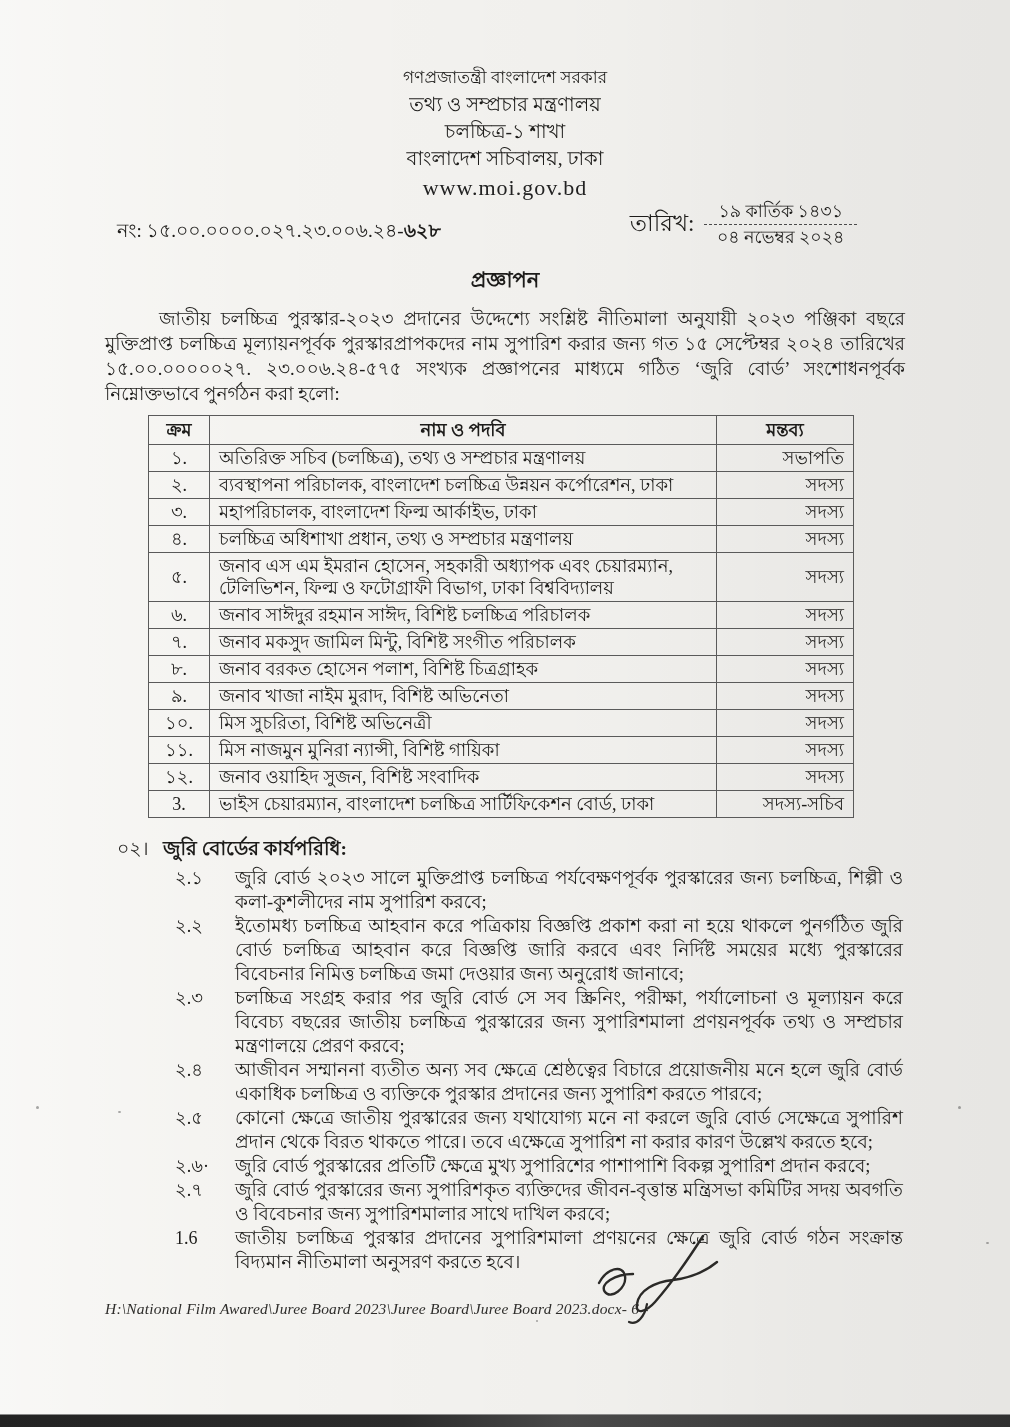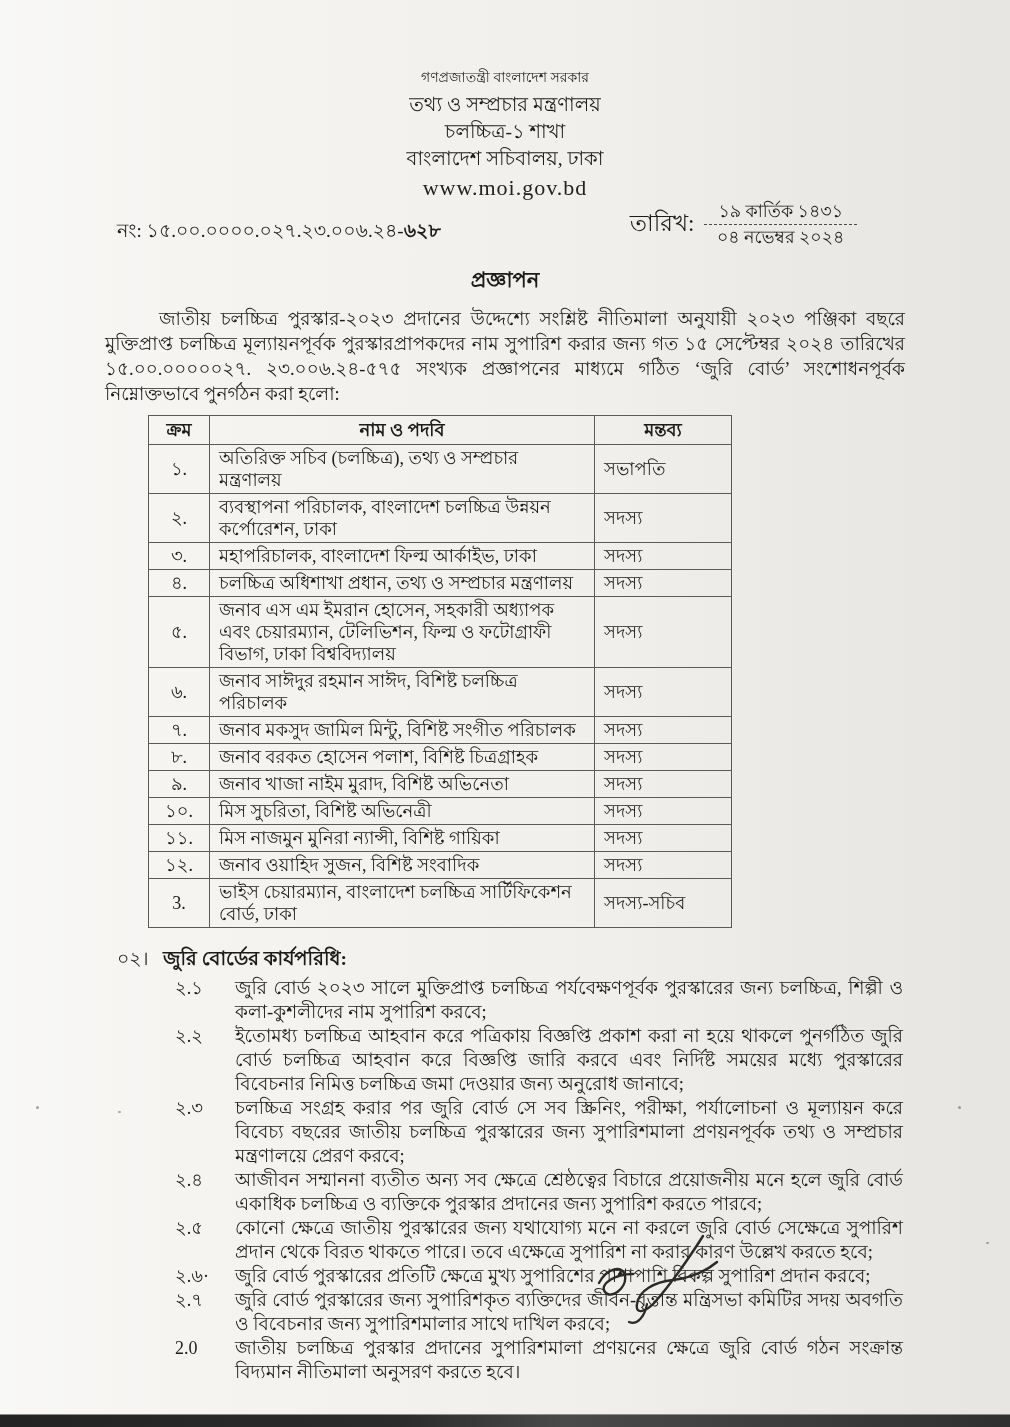--- a/index.html
+++ b/index.html
@@ -8,43 +8,43 @@
     position:relative;width:1010px;height:1427px;overflow:hidden;
     color:#1d1c1a;
     font-family:"Liberation Serif","DejaVu Serif",serif;
     background:
       linear-gradient(to right, rgba(255,255,255,0.4) 0%, rgba(255,255,255,0) 25%, rgba(0,0,0,0.015) 60%, rgba(0,0,0,0.04) 78%, rgba(0,0,0,0.055) 100%),
       #f4f3f0;
   }
   .content{padding:64px 105px 0 105px;}
   
   .letterhead{text-align:center;line-height:27px;font-size:19.5px;}
-  .letterhead .l1{font-size:14px;}
+  .letterhead .l1{font-size:17px;}
   .letterhead .website{font-size:22px;letter-spacing:1px;margin-top:2px;color:#222;}
   
   .ref-row{display:flex;align-items:flex-end;margin-top:0;}
   .memo{margin-left:12px;font-size:19px;white-space:nowrap;}
   .memo b{font-weight:bold;}
   .date-block{margin-left:auto;margin-right:48px;display:flex;align-items:center;gap:10px;}
   .date-label{font-size:23px;}
   .date-stack{display:inline-block;text-align:center;font-size:17.5px;line-height:21px;}
   .date-top{padding:0 14px 2px 14px;border-bottom:1.5px dashed #4a4a4a;}
   .date-bottom{padding-top:2px;}
   
   .doc-title{text-align:center;font-weight:bold;font-size:21px;margin-top:16px;}
   
   .intro{margin:8px 0 0 0;text-align:justify;text-indent:54px;font-size:18.5px;line-height:25px;}
   
-  table.jury{border-collapse:collapse;margin:8px 0 0 43px;width:584px;font-size:18px;}
+  table.jury{border-collapse:collapse;margin:8px 0 0 43px;width:706px;font-size:18px;}
   table.jury th,table.jury td{border:1px solid #5a5a5a;padding:2px 9px;line-height:22px;vertical-align:middle;}
   table.jury{border:1.5px solid #3a3a3a;}
   table.jury tr{border-top:1px solid #8f8f8f;}
   table.jury th{font-weight:bold;text-align:center;padding:3px 6px;}
   td.c-no{width:42px;text-align:center;}
-  td.c-remark{width:118px;text-align:left;}
+  td.c-remark{width:118px;text-align:right;}
   
   .section{margin-top:16px;}
   .sec-head{display:flex;font-size:19.5px;font-weight:bold;}
   .sec-no{margin-left:12px;width:46px;font-weight:normal;font-size:19px;}
   .duties{margin-left:70px;}
   .item{display:grid;grid-template-columns:60px 1fr;margin-top:0;}
   .item-no{font-size:18px;line-height:24px;}
   .item-text{font-size:18.5px;line-height:24px;text-align:justify;padding-right:2px;}
   
   .footer-path{margin:26px 0 0 0;font-style:italic;font-size:15.5px;color:#2e2d2b;letter-spacing:0.2px;}
@@ -200,21 +200,21 @@
           </div>
           <div class="item">
             <div class="item-no">২.৬·</div>
             <div class="item-text">জুরি বোর্ড পুরস্কারের প্রতিটি ক্ষেত্রে মুখ্য সুপারিশের পাশাপাশি বিকল্প সুপারিশ প্রদান করবে;</div>
           </div>
           <div class="item">
             <div class="item-no">২.৭</div>
             <div class="item-text">জুরি বোর্ড পুরস্কারের জন্য সুপারিশকৃত ব্যক্তিদের জীবন-বৃত্তান্ত মন্ত্রিসভা কমিটির সদয় অবগতি ও বিবেচনার জন্য সুপারিশমালার সাথে দাখিল করবে;</div>
           </div>
           <div class="item">
-            <div class="item-no">2.0</div>
+            <div class="item-no">1.6</div>
             <div class="item-text">জাতীয় চলচ্চিত্র পুরস্কার প্রদানের সুপারিশমালা প্রণয়নের ক্ষেত্রে জুরি বোর্ড গঠন সংক্রান্ত বিদ্যমান নীতিমালা অনুসরণ করতে হবে।</div>
           </div>
         </div>
     </div>
 
     <div class="footer-path">H:\National Film Awared\Juree Board 2023\Juree Board\Juree Board 2023.docx- 6 -</div>
   </div>
 
   <svg class="signature" width="185" height="105" viewBox="0 0 185 105" fill="none" xmlns="http://www.w3.org/2000/svg">
     <path d="M14 55 C22 40 38 36 40 48 C42 60 26 72 20 64 C14 56 30 46 48 46" stroke="#2b2a28" stroke-width="2.4" stroke-linecap="round" fill="none"></path>

